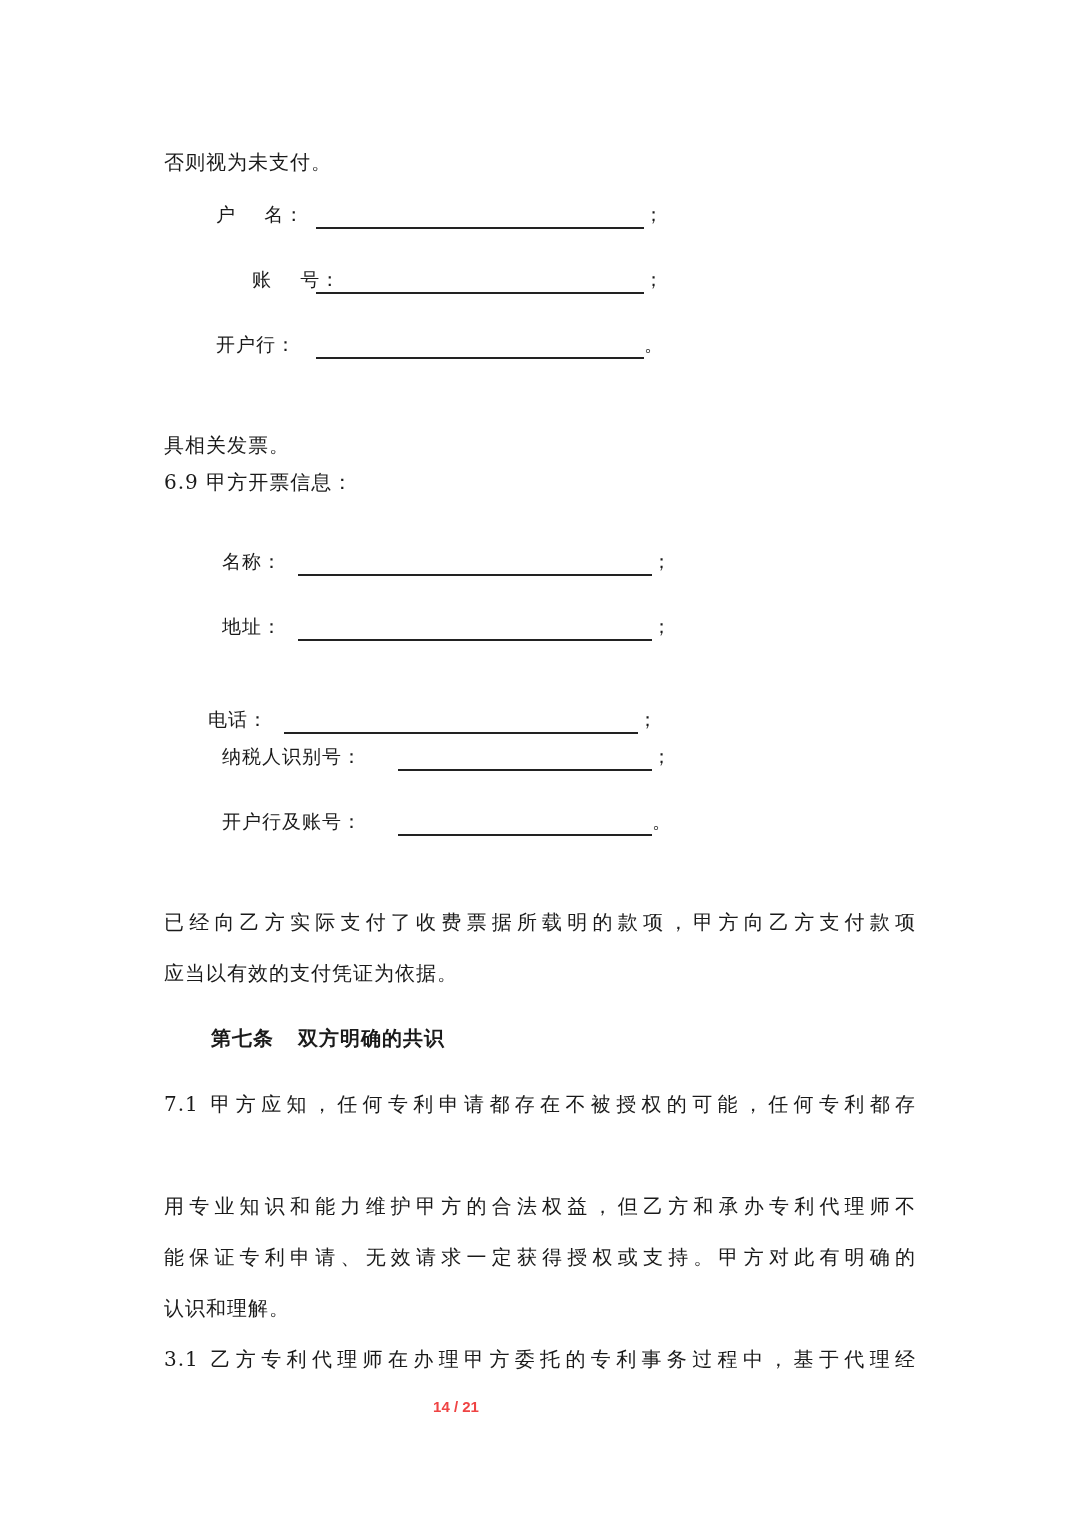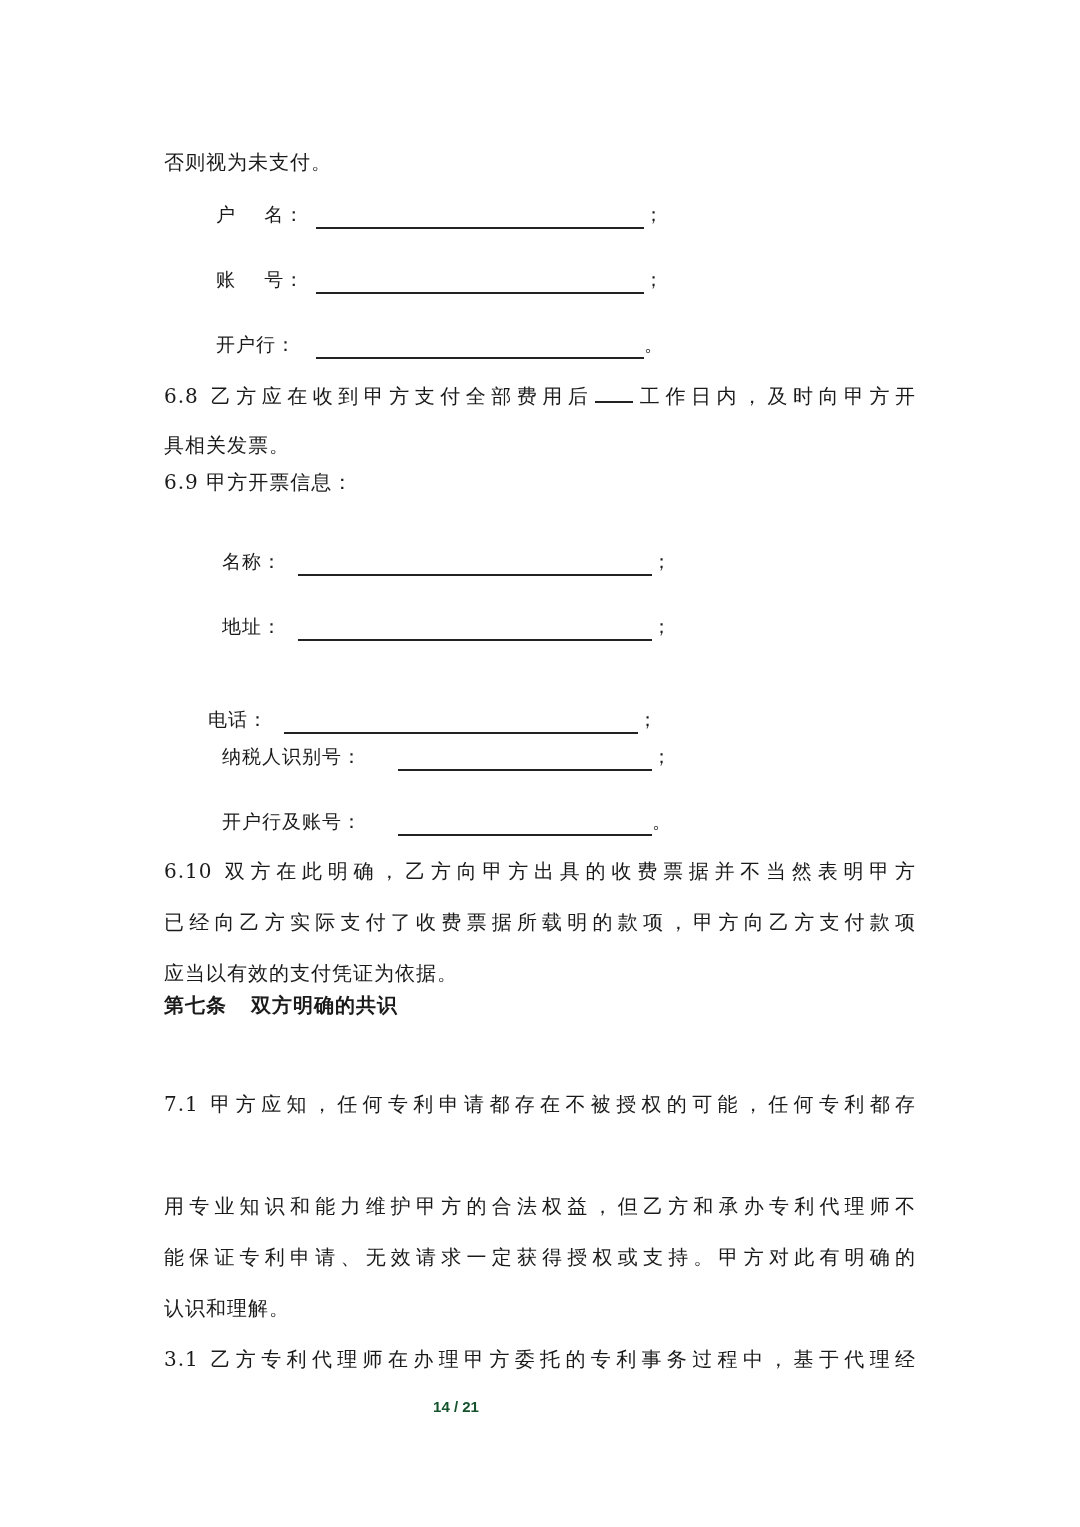--- a/index.html
+++ b/index.html
@@ -70,49 +70,46 @@
     }
     .footer {
       position: absolute;
       top: 1398px;
       left: 0;
       width: 912px;
       text-align: center;
       font-family: "Liberation Sans", sans-serif;
       font-weight: bold;
       font-size: 15px;
-      color: #14532d;
+      color: #ef4444;
     }
   </style>
 </head>
 <body>
 
 <div class="page">
 
   <div class="line" style="top:147px;">否则视为未支付。</div>
 
   <div class="field" style="left:216px; top:199px; width:450px; height:34px;">
     <span class="label" style="white-space:pre;">户    名：</span>
     <span class="blank" style="left:100px; width:328px;"></span>
     <span class="end" style="left:428px;">；</span>
   </div>
   <div class="field" style="left:216px; top:264px; width:450px; height:34px;">
-    <span class="label" style="white-space:pre;">账    号：</span>
+    <span class="label" style="white-space:pre;margin-left:36px;">账    号：</span>
     <span class="blank" style="left:100px; width:328px;"></span>
     <span class="end" style="left:428px;">；</span>
   </div>
   <div class="field" style="left:216px; top:329px; width:450px; height:34px;">
     <span class="label">开户行：</span>
     <span class="blank" style="left:100px; width:328px;"></span>
     <span class="end" style="left:428px;">。</span>
   </div>
 
-  <div class="line justify" style="top:379px;">
-    <span>6.8  乙方应在收到甲方支付全部费用后</span><span class="inline-blank"></span><span>工作日内，及时向甲方开</span>
-  </div>
   <div class="line" style="top:430px;">具相关发票。</div>
 
   <div class="line" style="top:467px;">6.9 甲方开票信息：</div>
 
   <div class="field" style="left:222px; top:546px; width:450px; height:34px;">
     <span class="label">名称：</span>
     <span class="blank" style="left:76px; width:354px;"></span>
     <span class="end" style="left:430px;">；</span>
   </div>
   <div class="field" style="left:222px; top:611px; width:450px; height:34px;">
@@ -129,25 +126,24 @@
     <span class="label">纳税人识别号：</span>
     <span class="blank" style="left:176px; width:254px;"></span>
     <span class="end" style="left:430px;">；</span>
   </div>
   <div class="field" style="left:222px; top:806px; width:450px; height:34px;">
     <span class="label">开户行及账号：</span>
     <span class="blank" style="left:176px; width:254px;"></span>
     <span class="end" style="left:430px;">。</span>
   </div>
 
-  <div class="line justify" style="top:856px;">6.10  双方在此明确，乙方向甲方出具的收费票据并不当然表明甲方</div>
   <div class="line" style="top:958px;">应当以有效的支付凭证为依据。</div>
   <div class="line justify" style="top:907px;">已经向乙方实际支付了收费票据所载明的款项，甲方向乙方支付款项</div>
 
-  <div class="line heading" style="top:990px; white-space:pre;">第七条   双方明确的共识</div>
+  <div class="line heading" style="top:1023px; white-space:pre;margin-left:47px;">第七条   双方明确的共识</div>
 
   <div class="line justify" style="top:1089px;">7.1  甲方应知，任何专利申请都存在不被授权的可能，任何专利都存</div>
   <div class="line justify" style="top:1191px;">用专业知识和能力维护甲方的合法权益，但乙方和承办专利代理师不</div>
   <div class="line justify" style="top:1242px;">能保证专利申请、无效请求一定获得授权或支持。甲方对此有明确的</div>
   <div class="line" style="top:1293px;">认识和理解。</div>
 
   <div class="line justify" style="top:1344px;">3.1  乙方专利代理师在办理甲方委托的专利事务过程中，基于代理经</div>
 
   <div class="footer">14 / 21</div>
 

